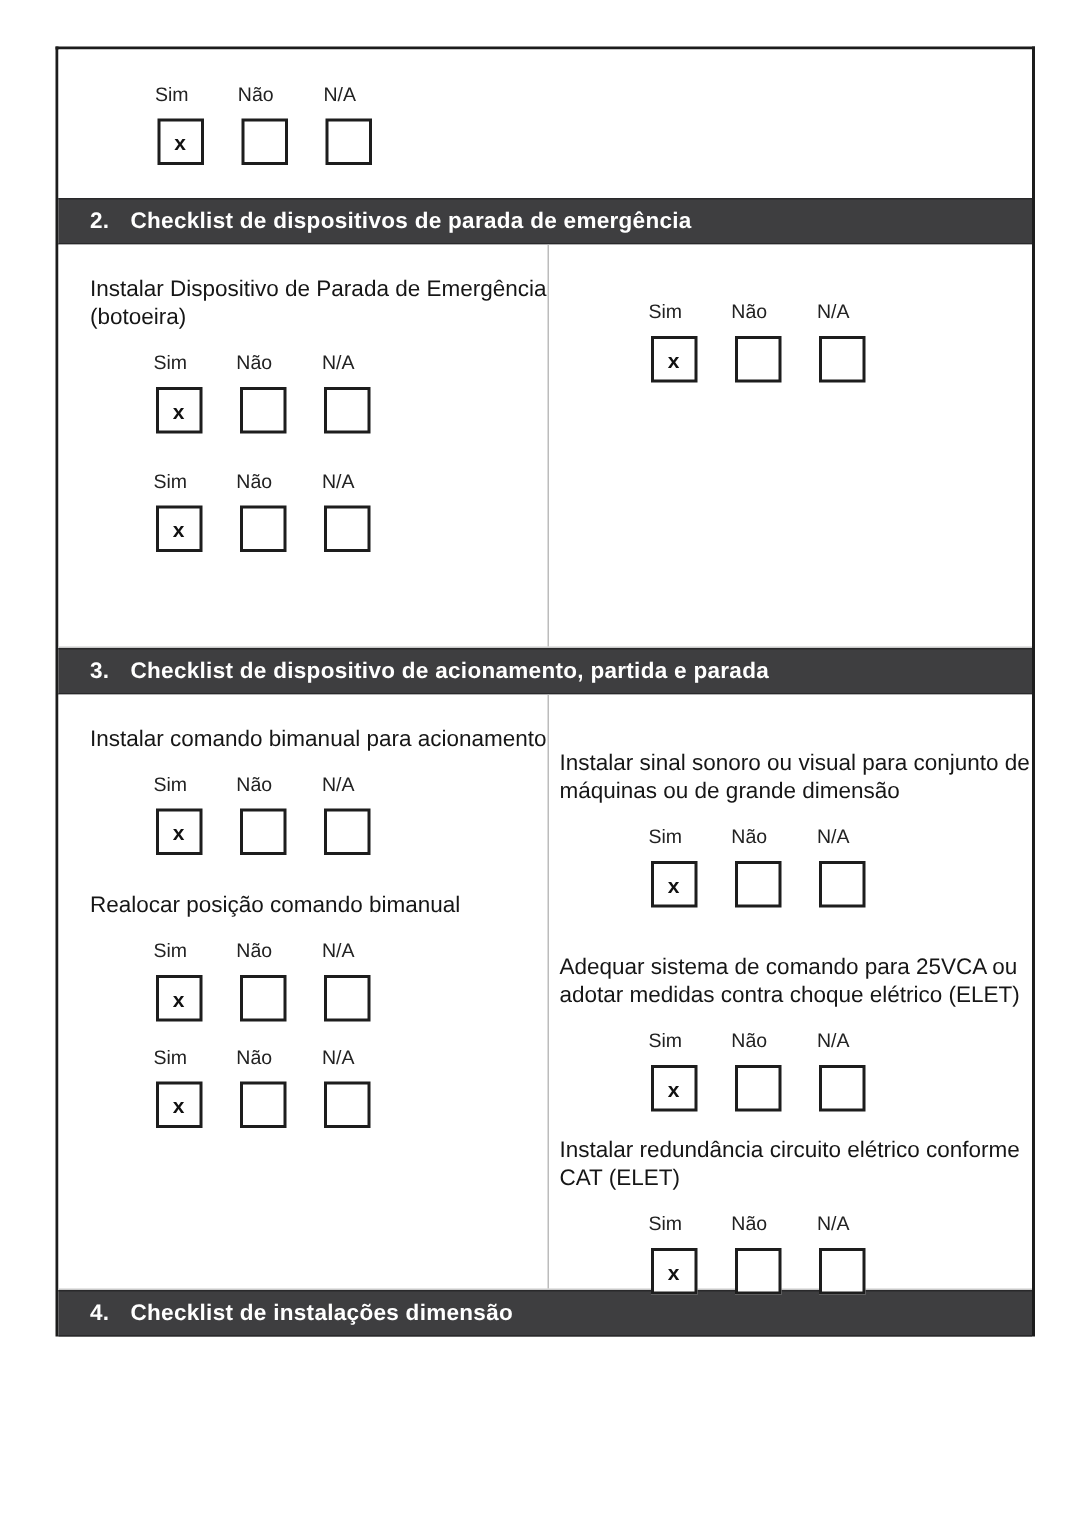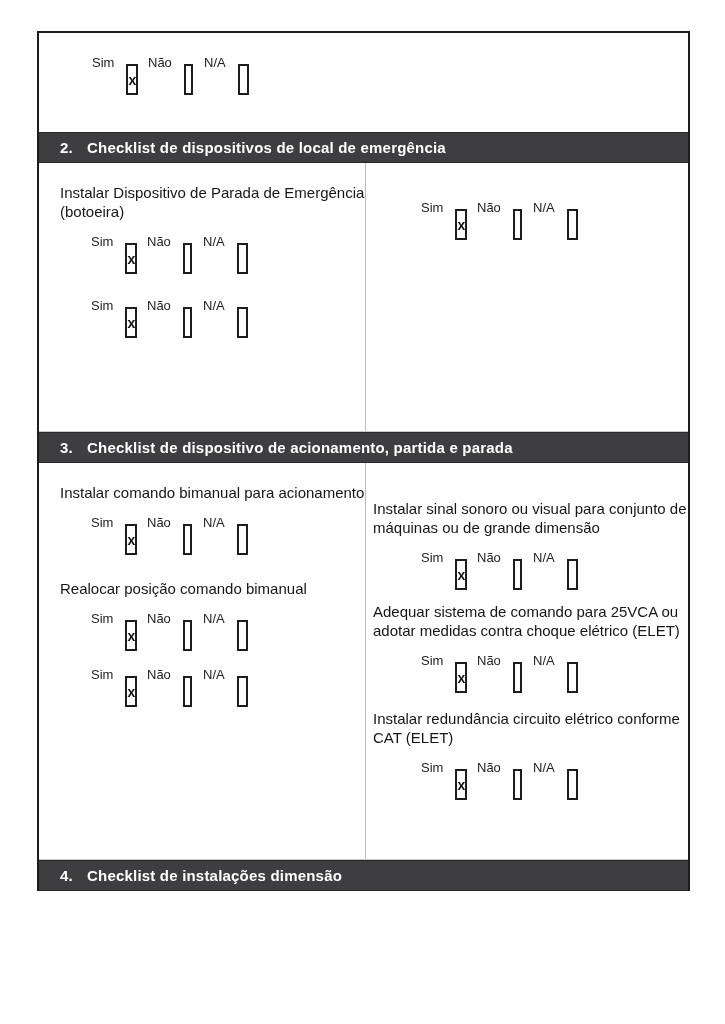--- a/index.html
+++ b/index.html
@@ -44,33 +44,33 @@
   .col-right { flex:1; padding:24px 0 0 7px; }
   .col-right.s3 { padding-top:36px; }
   .item-title {
     font-size:15px; line-height:19px; font-weight:normal;
     white-space:pre-line;
     color:#161616;
   }
   .cb-group { display:flex; gap:10px; margin-top:13px; margin-left:30px; }
   .cb-group.flush { margin:0; }
   .cb-group.rcol { margin-left:47px; }
-  .cb { display:flex; flex-direction:row; width:46px; }
+  .cb { display:flex; flex-direction:column; width:46px;align-items:center; }
   .cb-label { font-size:13px; color:#222; padding-left:1px; }
   .cb-box {
     width:31px; height:31px;
     border:2px solid #1d1d1d;
     margin-top:9px; margin-left:12px;
     display:flex; align-items:center; justify-content:center;
     font-size:14px; font-weight:bold; color:#111;
     background:#fff;
   }
   .mt-i2l { margin-top:24px; }
   .mt-i3l { margin-top:16px; }
-  .mt-i2r { margin-top:12px; }
+  .mt-i2r { margin-top:30px; }
   .mt-i3r { margin-top:16px; }
 </style>
 </head>
 <body>
 
 <div class="canvas">
   <div class="sheet">
 
     <div class="row row-top">
       <div class="cb-group flush">
@@ -84,21 +84,21 @@
         </div>
         <div class="cb">
           <span class="cb-label">N/A</span>
           <span class="cb-box"></span>
         </div>
       </div>
     </div>
 
     <div class="bar">
       <span class="bar-num">2.</span>
-      <span class="bar-title">Checklist de dispositivos de local de emergência</span>
+      <span class="bar-title">Checklist de dispositivos de parada de emergência</span>
     </div>
 
     <div class="row sec-body sec2">
       <div class="col-left">
 
         <div>
           <div class="item-title">Instalar Dispositivo de Parada de Emergência
 (botoeira)</div>
           <div class="cb-group">
             <div class="cb">

